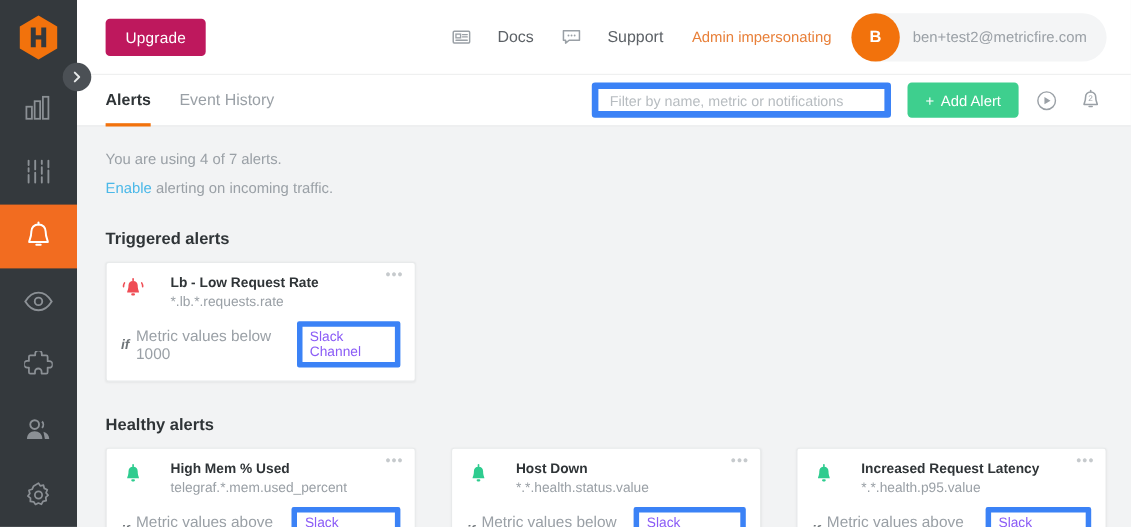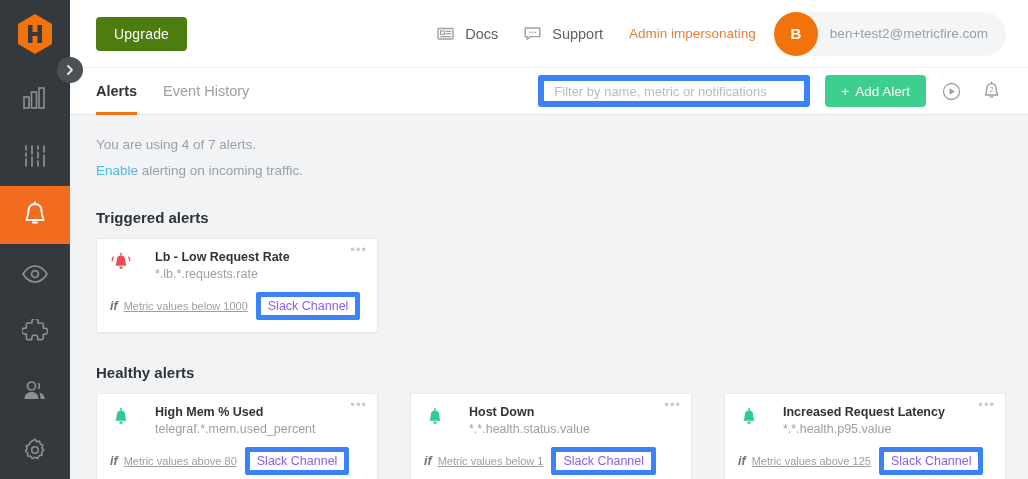--- a/index.html
+++ b/index.html
@@ -57,40 +57,40 @@
   .topbar {
     height: 67px;
     background: #ffffff;
     display: flex; align-items: center;
     padding: 0 24px 0 26px;
     flex: 0 0 67px;
     position: relative;
     z-index: 3;
   }
   .upgrade-btn {
-    background: #4d7c0f;
+    background: #be185d;
     color: #fff;
     border: none;
     border-radius: 4px;
     font-size: 14px;
     font-family: "Liberation Sans", sans-serif;
     padding: 0 18px;
     height: 34px;
     line-height: 34px;
     cursor: pointer;
     letter-spacing: .2px;
   }
   .topbar-right {
     margin-left: auto;
     display: flex; align-items: center;
     gap: 0px;
     height: 44px;
   }
   .hdr-link {
-    display: flex; align-items: center; gap: 11px;
+    display: flex; align-items: center; gap: 24px;
     color: #5c6166; font-size: 14.5px;
     margin-right: 26px;
     cursor: pointer;
   }
   .admin-imp {
     color: #e8803a; font-size: 13.5px;
     margin-right: 18px; cursor: pointer;
     white-space: nowrap;
   }
   .user-chip {
@@ -196,21 +196,21 @@
   }
   .card-head { display: flex; gap: 23px; align-items: flex-start; }
   .bell-box { width: 22px; flex: 0 0 22px; padding-top: 2px; }
   .card-title { font-size: 12.5px; font-weight: bold; color: #2f3437; }
   .card-metric { font-size: 12.5px; color: #9aa0a6; margin-top: 3px; }
   .card-cond {
     display: flex; align-items: center; gap: 6px;
     margin-top: 11px;
   }
   .cond-if { font-style: italic; font-size: 12.5px; color: #6f7579; font-weight: bold; }
-  .cond-text { font-size: 11px; color: #9aa0a6; text-decoration: underline; }
+  .cond-text { font-size: 14px; color: #9aa0a6; }
   .chan-chip {
     border: 5px solid #3b82f6;
     border-radius: 2px;
     padding: 2px 7px;
     font-size: 12.5px; color: #8b5cf6;
     margin-left: 2px;
   }
 </style>
 </head>
 <body>

